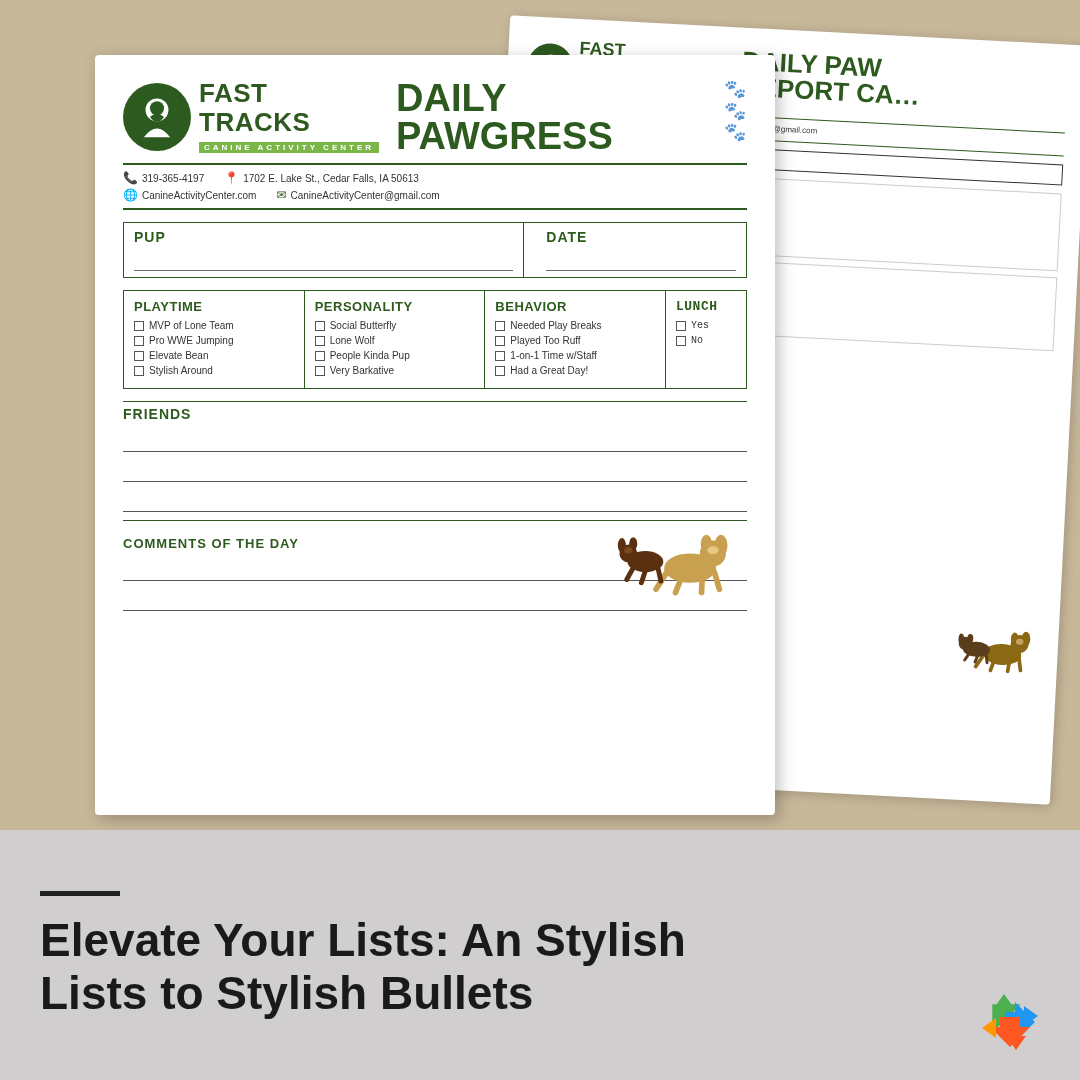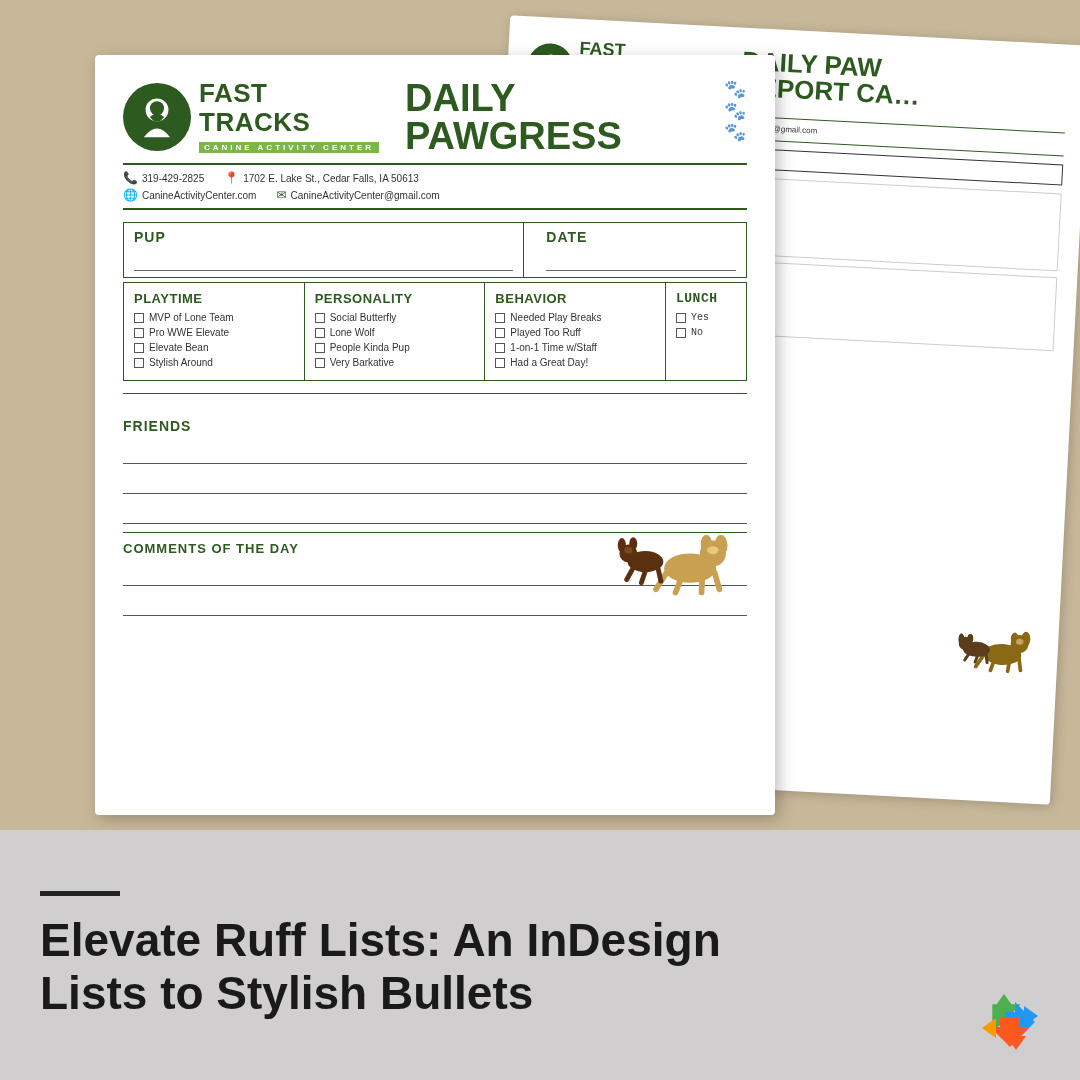--- a/index.html
+++ b/index.html
@@ -231,21 +231,21 @@
       padding: 1px 5px;
       display: inline-block;
       margin-top: 2px;
     }
     .report-title {
       font-size: 38px;
       font-weight: 900;
       color: #2d5a1e;
       text-transform: uppercase;
       line-height: 1.0;
-      margin-left: 10px;
+      margin-left: 1px;
       flex: 1;
     }
 
     .paw-decor {
       display: flex;
       flex-direction: column;
       align-items: flex-end;
       margin-left: auto;
     }
     .paw {
@@ -301,21 +301,21 @@
     .field-line {
       border-bottom: 1px solid #666;
       height: 22px;
       margin-top: 4px;
     }
 
     
     .sections-grid {
       display: flex;
       gap: 0;
-      margin-top: 4px;
+      margin-top: 12px;
       border: 1.5px solid #2d5a1e;
     }
     .section-col {
       flex: 1;
       border-right: 1.5px solid #2d5a1e;
       padding: 8px 10px;
     }
     .section-col:last-child {
       border-right: none;
     }
@@ -358,42 +358,42 @@
       padding: 0;
     }
     .friends-title {
       font-size: 14px;
       font-weight: 900;
       color: #2d5a1e;
       text-transform: uppercase;
       letter-spacing: 1px;
       margin-bottom: 6px;
       border-top: 1.5px solid #2d5a1e;
-      padding-top: 24px;
+      padding-top: 4px;
     }
     .friends-lines .fline {
       border-bottom: 1px solid #555;
       height: 24px;
       margin-bottom: 6px;
     }
 
     
     .dog-illustration {
       position: absolute;
       right: 28px;
       bottom: 200px;
       width: 130px;
       height: 120px;
     }
 
     
     .comments-section {
       margin-top: 8px;
       border-top: 1.5px solid #2d5a1e;
-      padding-top: 8px;
+      padding-top: 15px;
     }
     .comments-title {
       font-size: 13px;
       font-weight: 900;
       color: #2d5a1e;
       text-transform: uppercase;
       letter-spacing: 1px;
       margin-bottom: 6px;
     }
     .comments-lines .cline {
@@ -570,21 +570,21 @@
       <span class="paw">🐾</span>
       <span class="paw">🐾</span>
     </div>
   </div>
 
   <hr class="header-hr">
 
   <div class="contact-row">
     <span>
       <span class="ci">📞</span>
-      <span>319-429-2825</span>
+      <span>319-365-4197</span>
     </span>
     <span>
       <span class="ci">📍</span>
       <span>1702 E. Lake St., Cedar Falls, IA 50613</span>
     </span>
   </div>
   <div class="contact-row">
     <span>
       <span class="ci">🌐</span>
       <span>CanineActivityCenter.com</span>
@@ -612,21 +612,21 @@
 
     <div class="section-col">
       <div class="section-title">PLAYTIME</div>
       <ul class="check-list">
         <li>
           <span class="checkbox"></span>
           <span>MVP of Lone Team</span>
         </li>
         <li>
           <span class="checkbox"></span>
-          <span>Pro WWE Elevate</span>
+          <span>Pro WWE Jumping</span>
         </li>
         <li>
           <span class="checkbox"></span>
           <span>Elevate Bean</span>
         </li>
         <li>
           <span class="checkbox"></span>
           <span>Stylish Around</span>
         </li>
       </ul>
@@ -729,21 +729,21 @@
     <div class="comments-lines">
       <div class="cline"></div>
       <div class="cline"></div>
     </div>
   </div>
 </div>
 
 <div class="bottom-area">
   <div class="bottom-bar"></div>
   <div class="bottom-title">
-    <span>Elevate Ruff Lists: An InDesign</span><br>
+    <span>Elevate Your Lists: An Stylish</span><br>
     <span>Lists to Stylish Bullets</span>
   </div>
 
   <div class="bottom-logo">
     <svg viewBox="0 0 60 60" xmlns="http://www.w3.org/2000/svg">
 
       <polygon points="30,5 50,25 40,25 40,35 20,35 20,25 10,25" fill="#4CAF50" transform="rotate(-45 30 30)"></polygon>
 
       <polygon points="30,5 50,25 40,25 40,35 20,35 20,25 10,25" fill="#2196F3" transform="rotate(90 30 30) translate(0,0)"></polygon>
 

